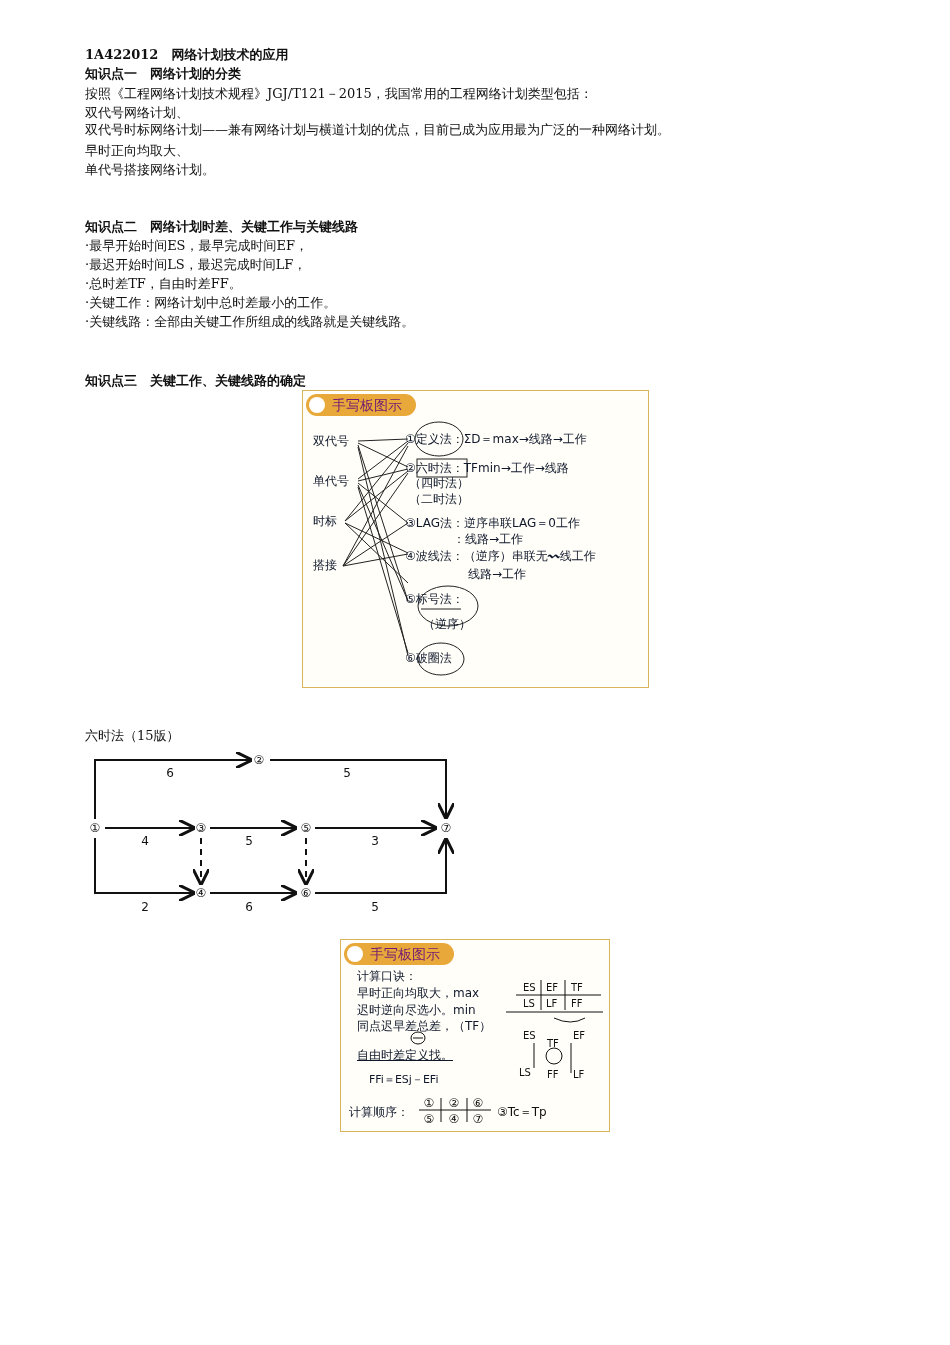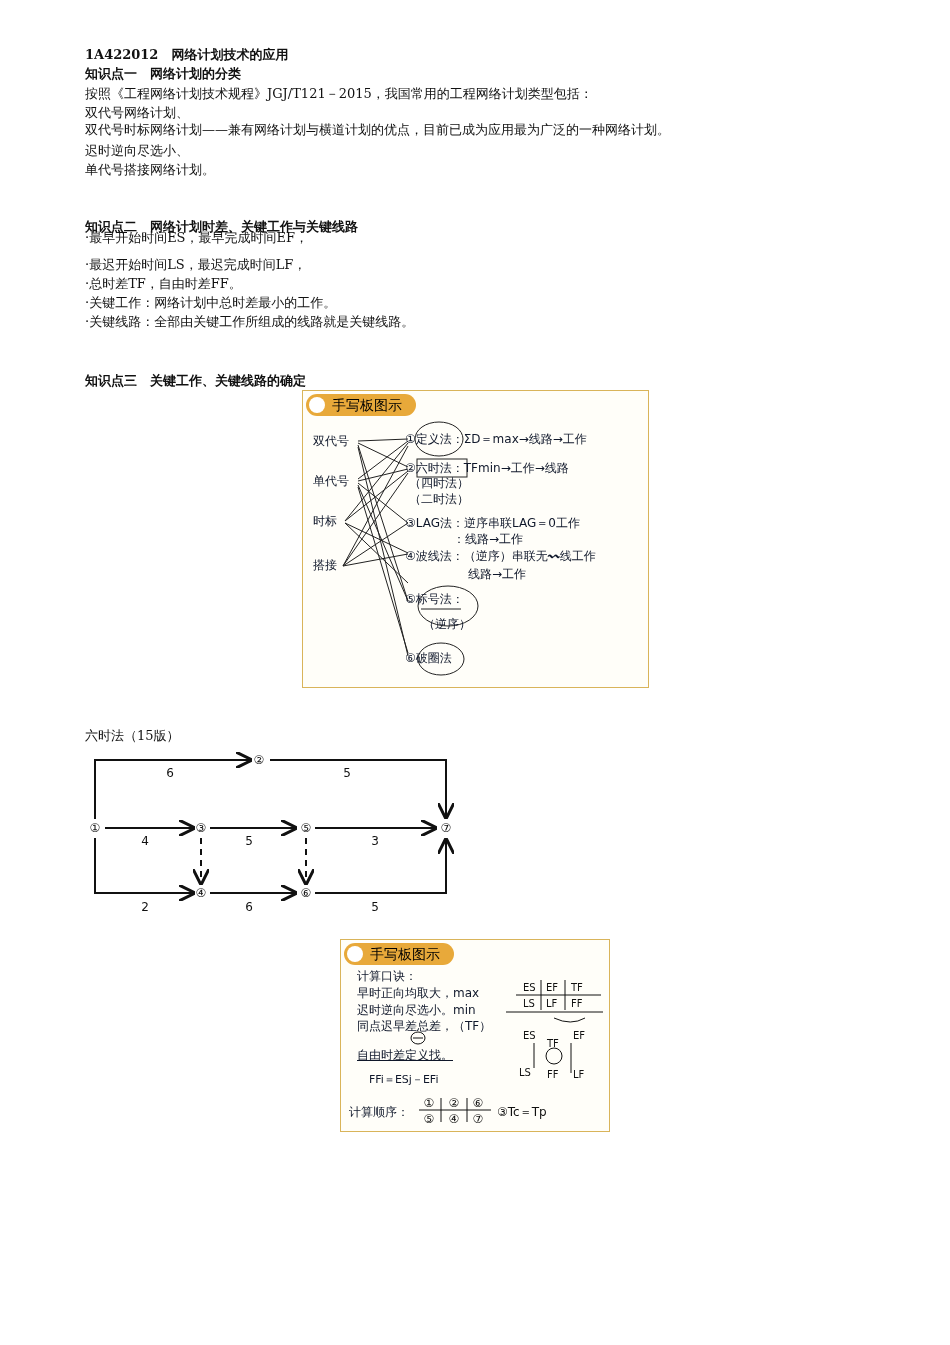--- a/index.html
+++ b/index.html
@@ -2,40 +2,40 @@
 <html><head>
 <meta charset="utf-8">
 <style>
   html, body { margin: 0; padding: 0; background: #ffffff; }
   body { width: 950px; height: 1345px; position: relative; overflow: hidden;
          font-family: "DejaVu Serif", "Liberation Serif", serif; color: #111; }
   .line { position: absolute; left: 85px; font-size: 13px; line-height: 19px; white-space: nowrap; }
   .bold { font-weight: bold; }
   .fig { position: absolute; border: 1px solid #d9b45a; background: #fffef9; }
   .banner { position: absolute; left: 3px; top: 3px; height: 22px; border-radius: 11px;
-            background: #e8a93a; color: #000000; font-family: "DejaVu Sans", sans-serif;
+            background: #e8a93a; color: #701a75; font-family: "DejaVu Sans", sans-serif;
             font-size: 14px; line-height: 22px; padding: 0 14px 0 26px; }
   .banner .pen { position: absolute; left: 3px; top: 3px; width: 16px; height: 16px; border-radius: 50%;
                  background: #fff; }
   .ftxt { position: absolute; font-family: "DejaVu Sans", sans-serif; font-size: 12px; white-space: nowrap; color: #0f172a; }
   svg text { font-family: "DejaVu Sans", sans-serif; }
 </style>
 </head>
 <body>
 
 <div class="line bold" style="top:45px;">1A422012　网络计划技术的应用</div>
 <div class="line bold" style="top:64px;">知识点一　网络计划的分类</div>
 <div class="line" style="top:84px;">按照《工程网络计划技术规程》JGJ/T121－2015，我国常用的工程网络计划类型包括：</div>
 <div class="line" style="top:103px;">双代号网络计划、</div>
 <div class="line" style="top:120px;">双代号时标网络计划——兼有网络计划与横道计划的优点，目前已成为应用最为广泛的一种网络计划。</div>
-<div class="line" style="top:141px;">迟时逆向尽选小、</div>
+<div class="line" style="top:141px;">早时正向均取大、</div>
 <div class="line" style="top:160px;">单代号搭接网络计划。</div>
 
 <div class="line bold" style="top:217px;">知识点二　网络计划时差、关键工作与关键线路</div>
-<div class="line" style="top:228px;">·最早开始时间ES，最早完成时间EF，</div>
+<div class="line" style="top:236px;">·最早开始时间ES，最早完成时间EF，</div>
 <div class="line" style="top:255px;">·最迟开始时间LS，最迟完成时间LF，</div>
 <div class="line" style="top:274px;">·总时差TF，自由时差FF。</div>
 <div class="line" style="top:293px;">·关键工作：网络计划中总时差最小的工作。</div>
 <div class="line" style="top:312px;">·关键线路：全部由关键工作所组成的线路就是关键线路。</div>
 
 <div class="line bold" style="top:371px;">知识点三　关键工作、关键线路的确定</div>
 
 <div class="fig" style="left:302px; top:390px; width:345px; height:296px;">
   <div class="banner">
     <span class="pen"></span>

